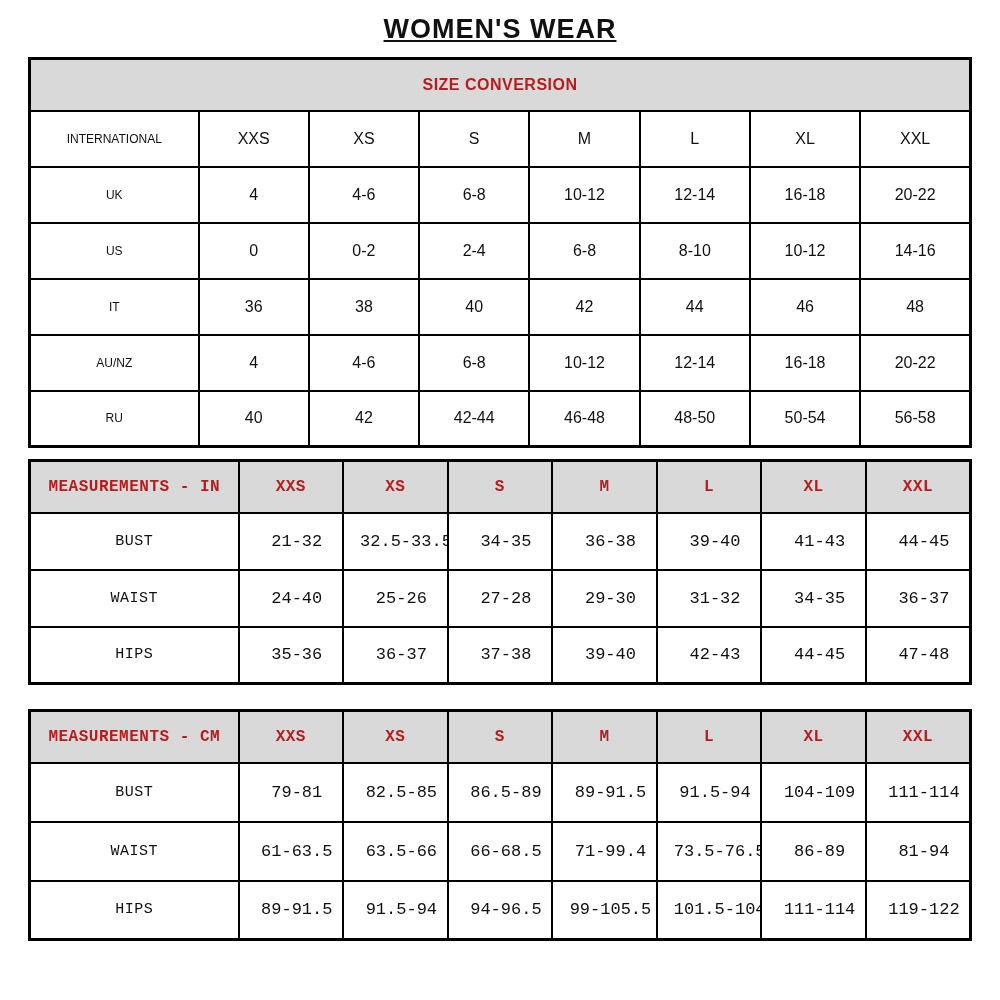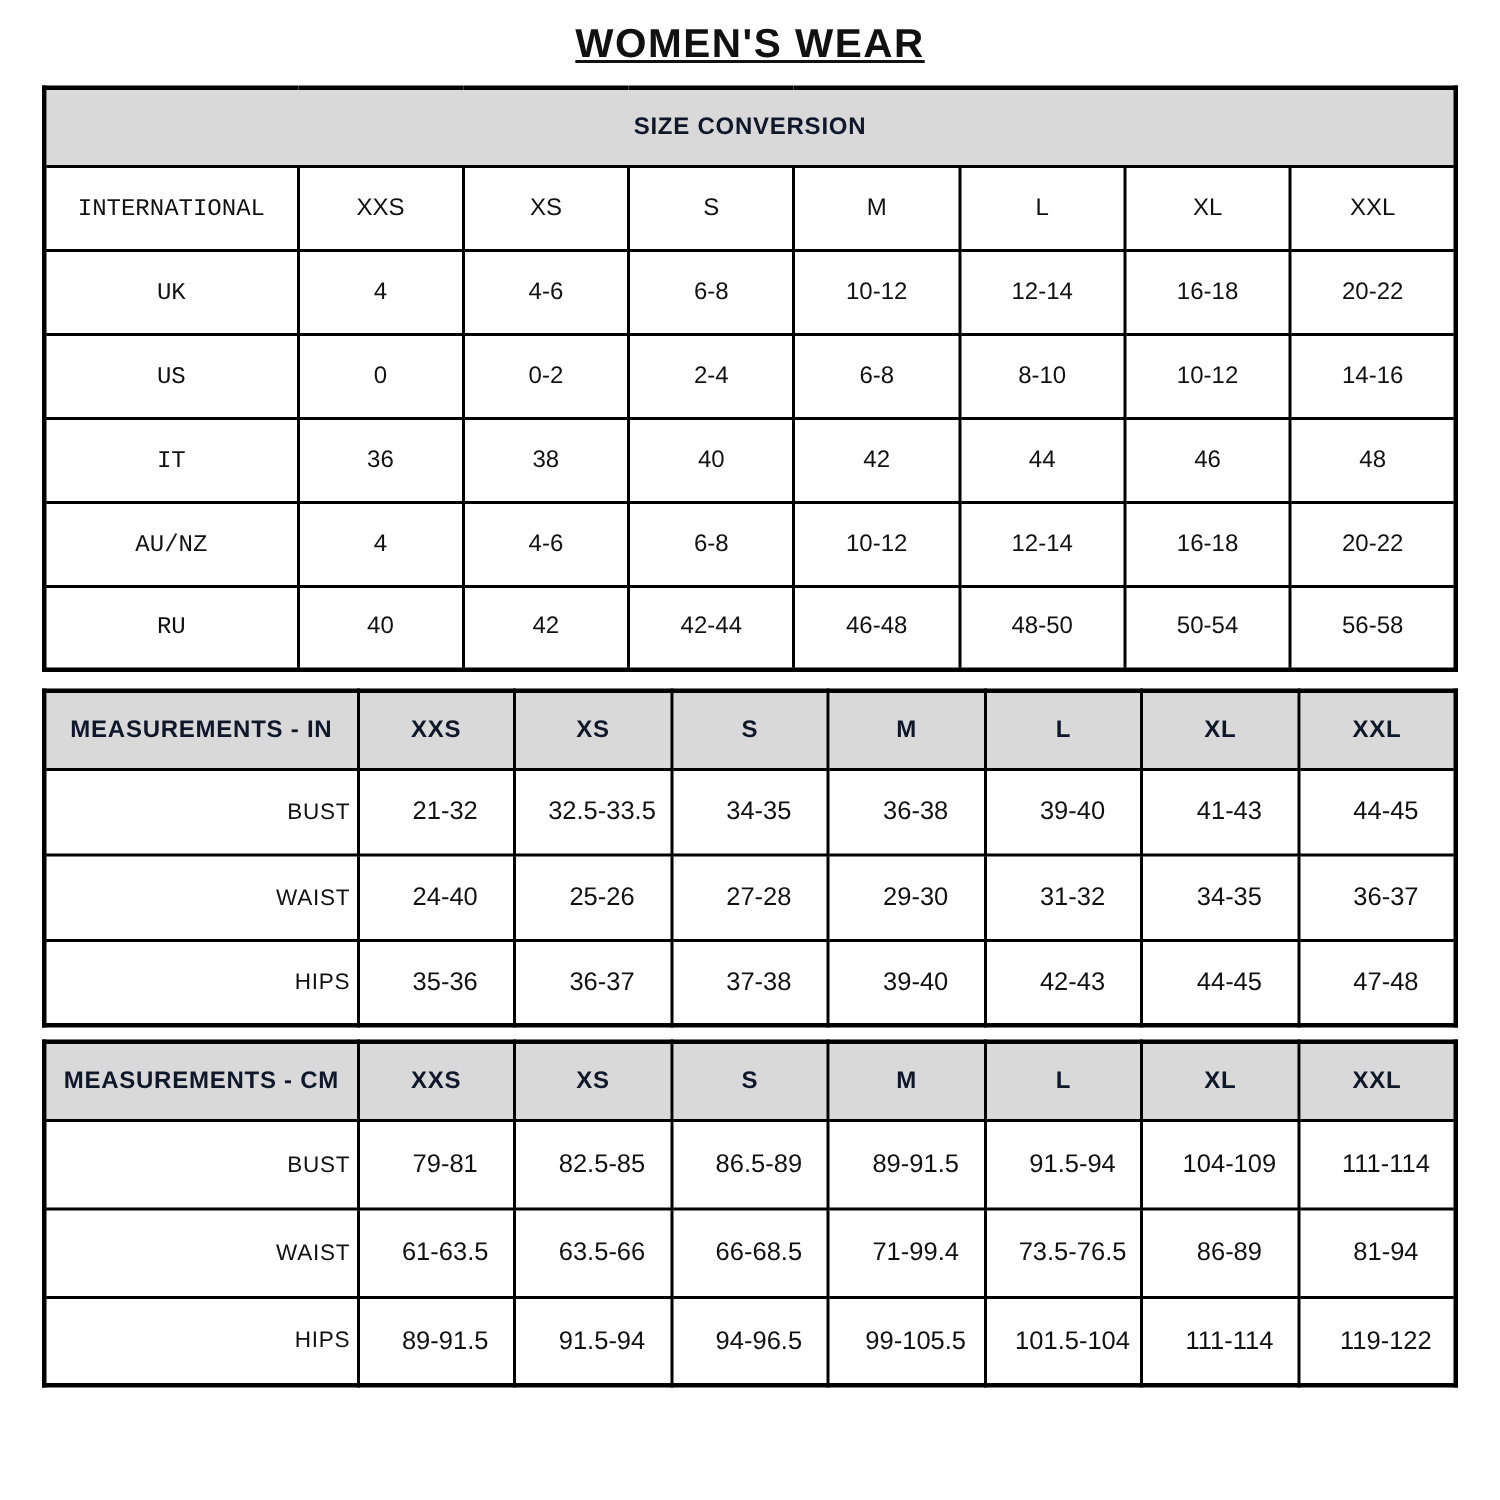--- a/index.html
+++ b/index.html
@@ -42,34 +42,34 @@
     overflow: hidden;
     white-space: nowrap;
   }
   
   .band,
   tr.gray-header th {
     background: #d9d9d9;
     font-weight: bold;
     font-size: 16px;
     letter-spacing: 0.5px;
-    color: #0f172a;
+    color: #b91c1c;
   }
   .band { height: 52px; }
   tr.gray-header th { height: 52px; }
 
   
   .tbl-conversion { margin-bottom: 11px; }
   .tbl-conversion td { height: 56px; font-size: 16px; }
-  .tbl-conversion td.row-label { font-size: 16px; font-family: Liberation Mono, monospace; }
+  .tbl-conversion td.row-label { font-size: 12px; }
 
   
-  .tbl-measure { margin-bottom: 8px; }
+  .tbl-measure { margin-bottom: 24px; font-family: Liberation Mono, monospace; }
   .tbl-measure td { height: 57px; }
-  .tbl-measure td.row-label { font-size: 15px; letter-spacing: 0.5px; text-align: right; }
+  .tbl-measure td.row-label { font-size: 15px; letter-spacing: 0.5px; }
   .tbl-measure td.value-cell { font-size: 17px; padding-left: 16px; }
   .tbl-cm td { height: 59px; }
 </style>
 </head>
 <body>
 
 <div class="page">
 
   <h1 class="page-title">WOMEN'S WEAR</h1>
 

